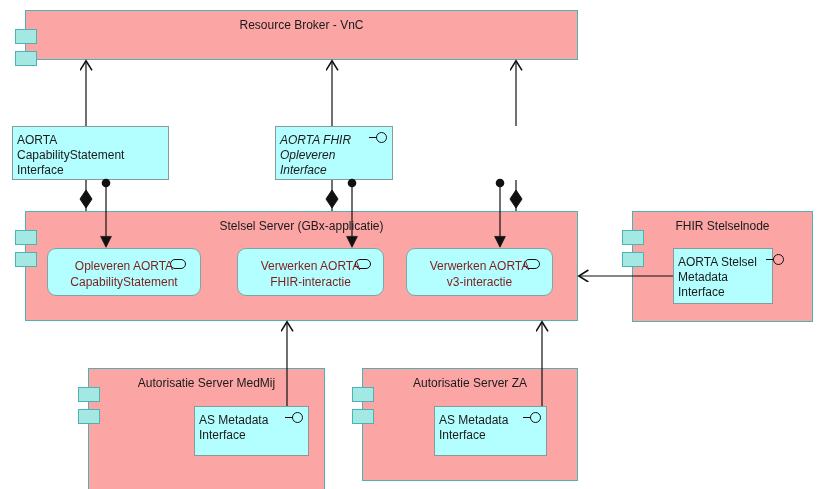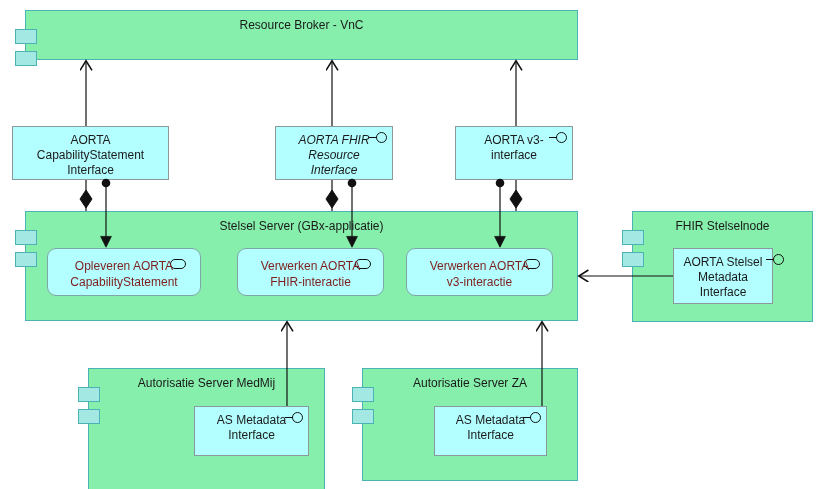--- a/index.html
+++ b/index.html
@@ -13,21 +13,21 @@
   #canvas {
     position: relative;
     width: 825px;
     height: 489px;
     background: #ffffff;
     overflow: hidden;
   }
   
   .component {
     position: absolute;
-    background: #86efac;
+    background: #fca5a5;
     border: 1px solid #4bb3b3;
     box-sizing: border-box;
   }
   .component > .comp-title {
     position: absolute;
     left: 0;
     right: 0;
     top: 7px;
     text-align: center;
     font-size: 12px;
@@ -52,21 +52,21 @@
     position: absolute;
     background: #b3ffff;
     border: 1px solid #8a9a9a;
     box-sizing: border-box;
   }
   .iface .iface-text {
     position: absolute;
     left: 4px;
     right: 4px;
     top: 6px;
-    text-align: center;
+    text-align: left;
     font-size: 12px;
     line-height: 15px;
     color: #1a1a1a;
   }
   
   .lolli {
     position: absolute;
     width: 20px;
     height: 12px;
   }
@@ -148,35 +148,25 @@
     </div>
   </div>
 
   <div class="iface" style="left:275px; top:126px; width:118px; height:54px;font-style:italic;">
     <div class="lolli" style="left:93px; top:5px; position:absolute;">
       <div class="stem"></div>
         <div class="ball"></div>
     </div>
     <div class="iface-text">
       <span>AORTA FHIR</span><br>
-      <span>Resource</span><br>
-      <span>Interface</span>
-    </div>
-  </div>
-
-  <div class="iface" style="left:455px; top:126px; width:118px; height:54px;">
-    <div class="lolli" style="left:93px; top:5px; position:absolute;">
-      <div class="stem"></div>
-        <div class="ball"></div>
-    </div>
-    <div class="iface-text">
-      <span>AORTA v3-</span><br>
-      <span>interface</span>
-    </div>
-  </div>
+      <span>Opleveren</span><br>
+      <span>Interface</span>
+    </div>
+  </div>
+
 
   <div class="component" style="left:25px; top:211px; width:553px; height:110px;">
     <div class="tab t1" style="top:18px;"></div>
     <div class="tab t2" style="top:40px;"></div>
     <div class="comp-title">Stelsel Server (GBx-applicatie)</div>
   </div>
 
   <div class="subcomp" style="left:47px; top:248px; width:154px; height:48px;">
     <div class="pill" style="left:122px; top:10px;"></div>
     <div class="sub-text">

